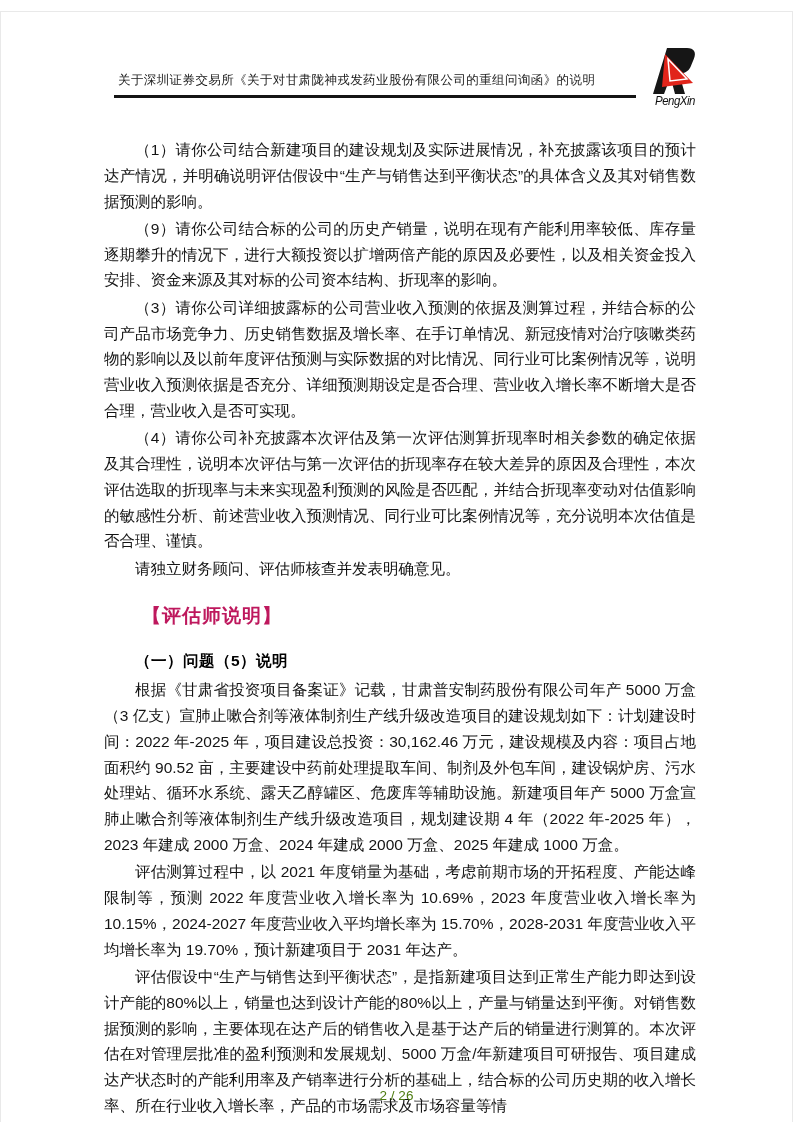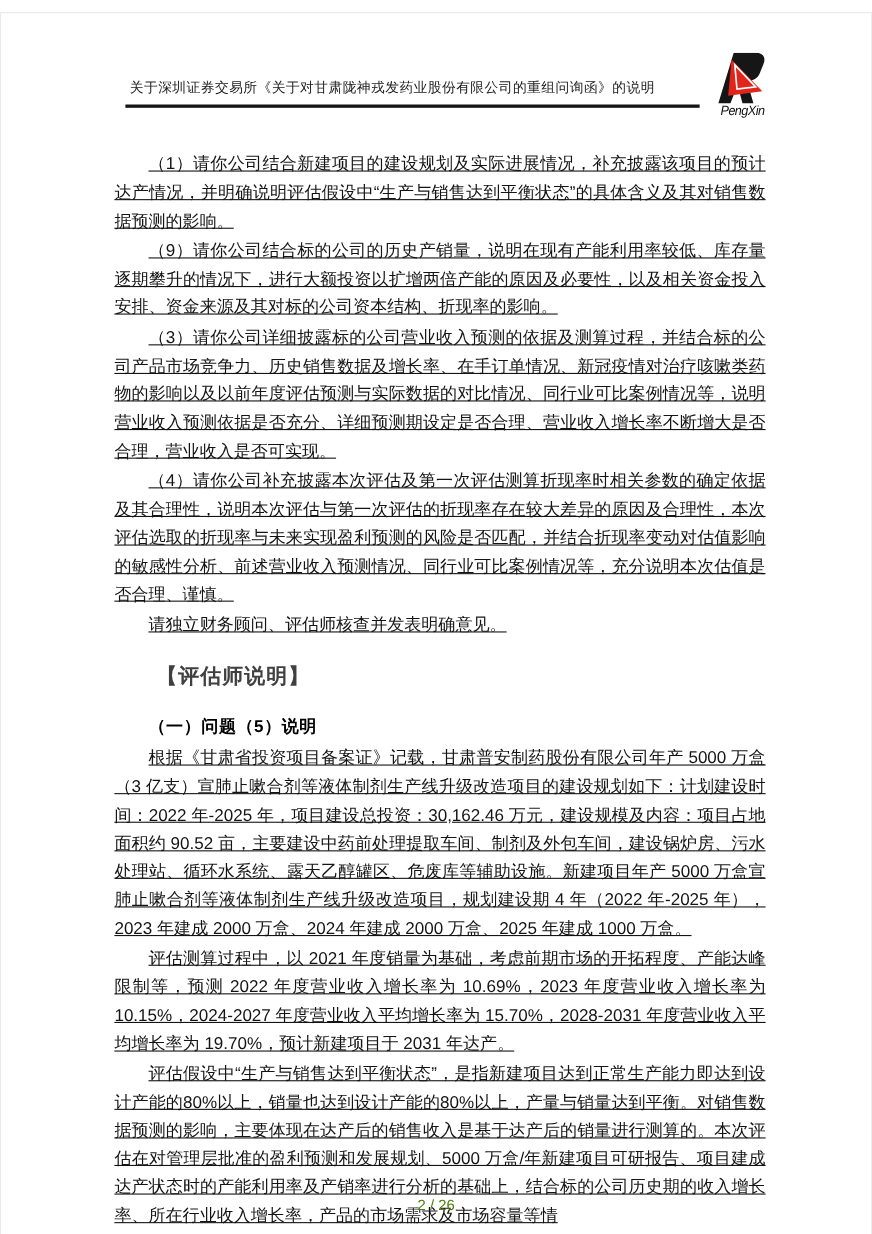--- a/index.html
+++ b/index.html
@@ -63,28 +63,27 @@
     width: 592px;
     font-size: 15.5px;
     line-height: 25.8px;
     text-align: justify;
     color: #141414;
     font-family: "Liberation Sans", sans-serif;
   }
   .content p {
     text-indent: 2em;
     margin-top: 1px;
-    text-decoration: underline;
   }
   .content p + p { margin-top: 1.5px; }
 
   .section-heading {
     font-size: 19px;
     font-weight: bold;
-    color: #404040;
+    color: #be185d;
     margin: 21px 0 0 0;
     text-indent: 2em;
     letter-spacing: 1px;
   }
   .subsection-heading {
     font-size: 15.5px;
     font-weight: bold;
     color: #000;
     margin: 20px 0 3px 0;
     text-indent: 2em;

